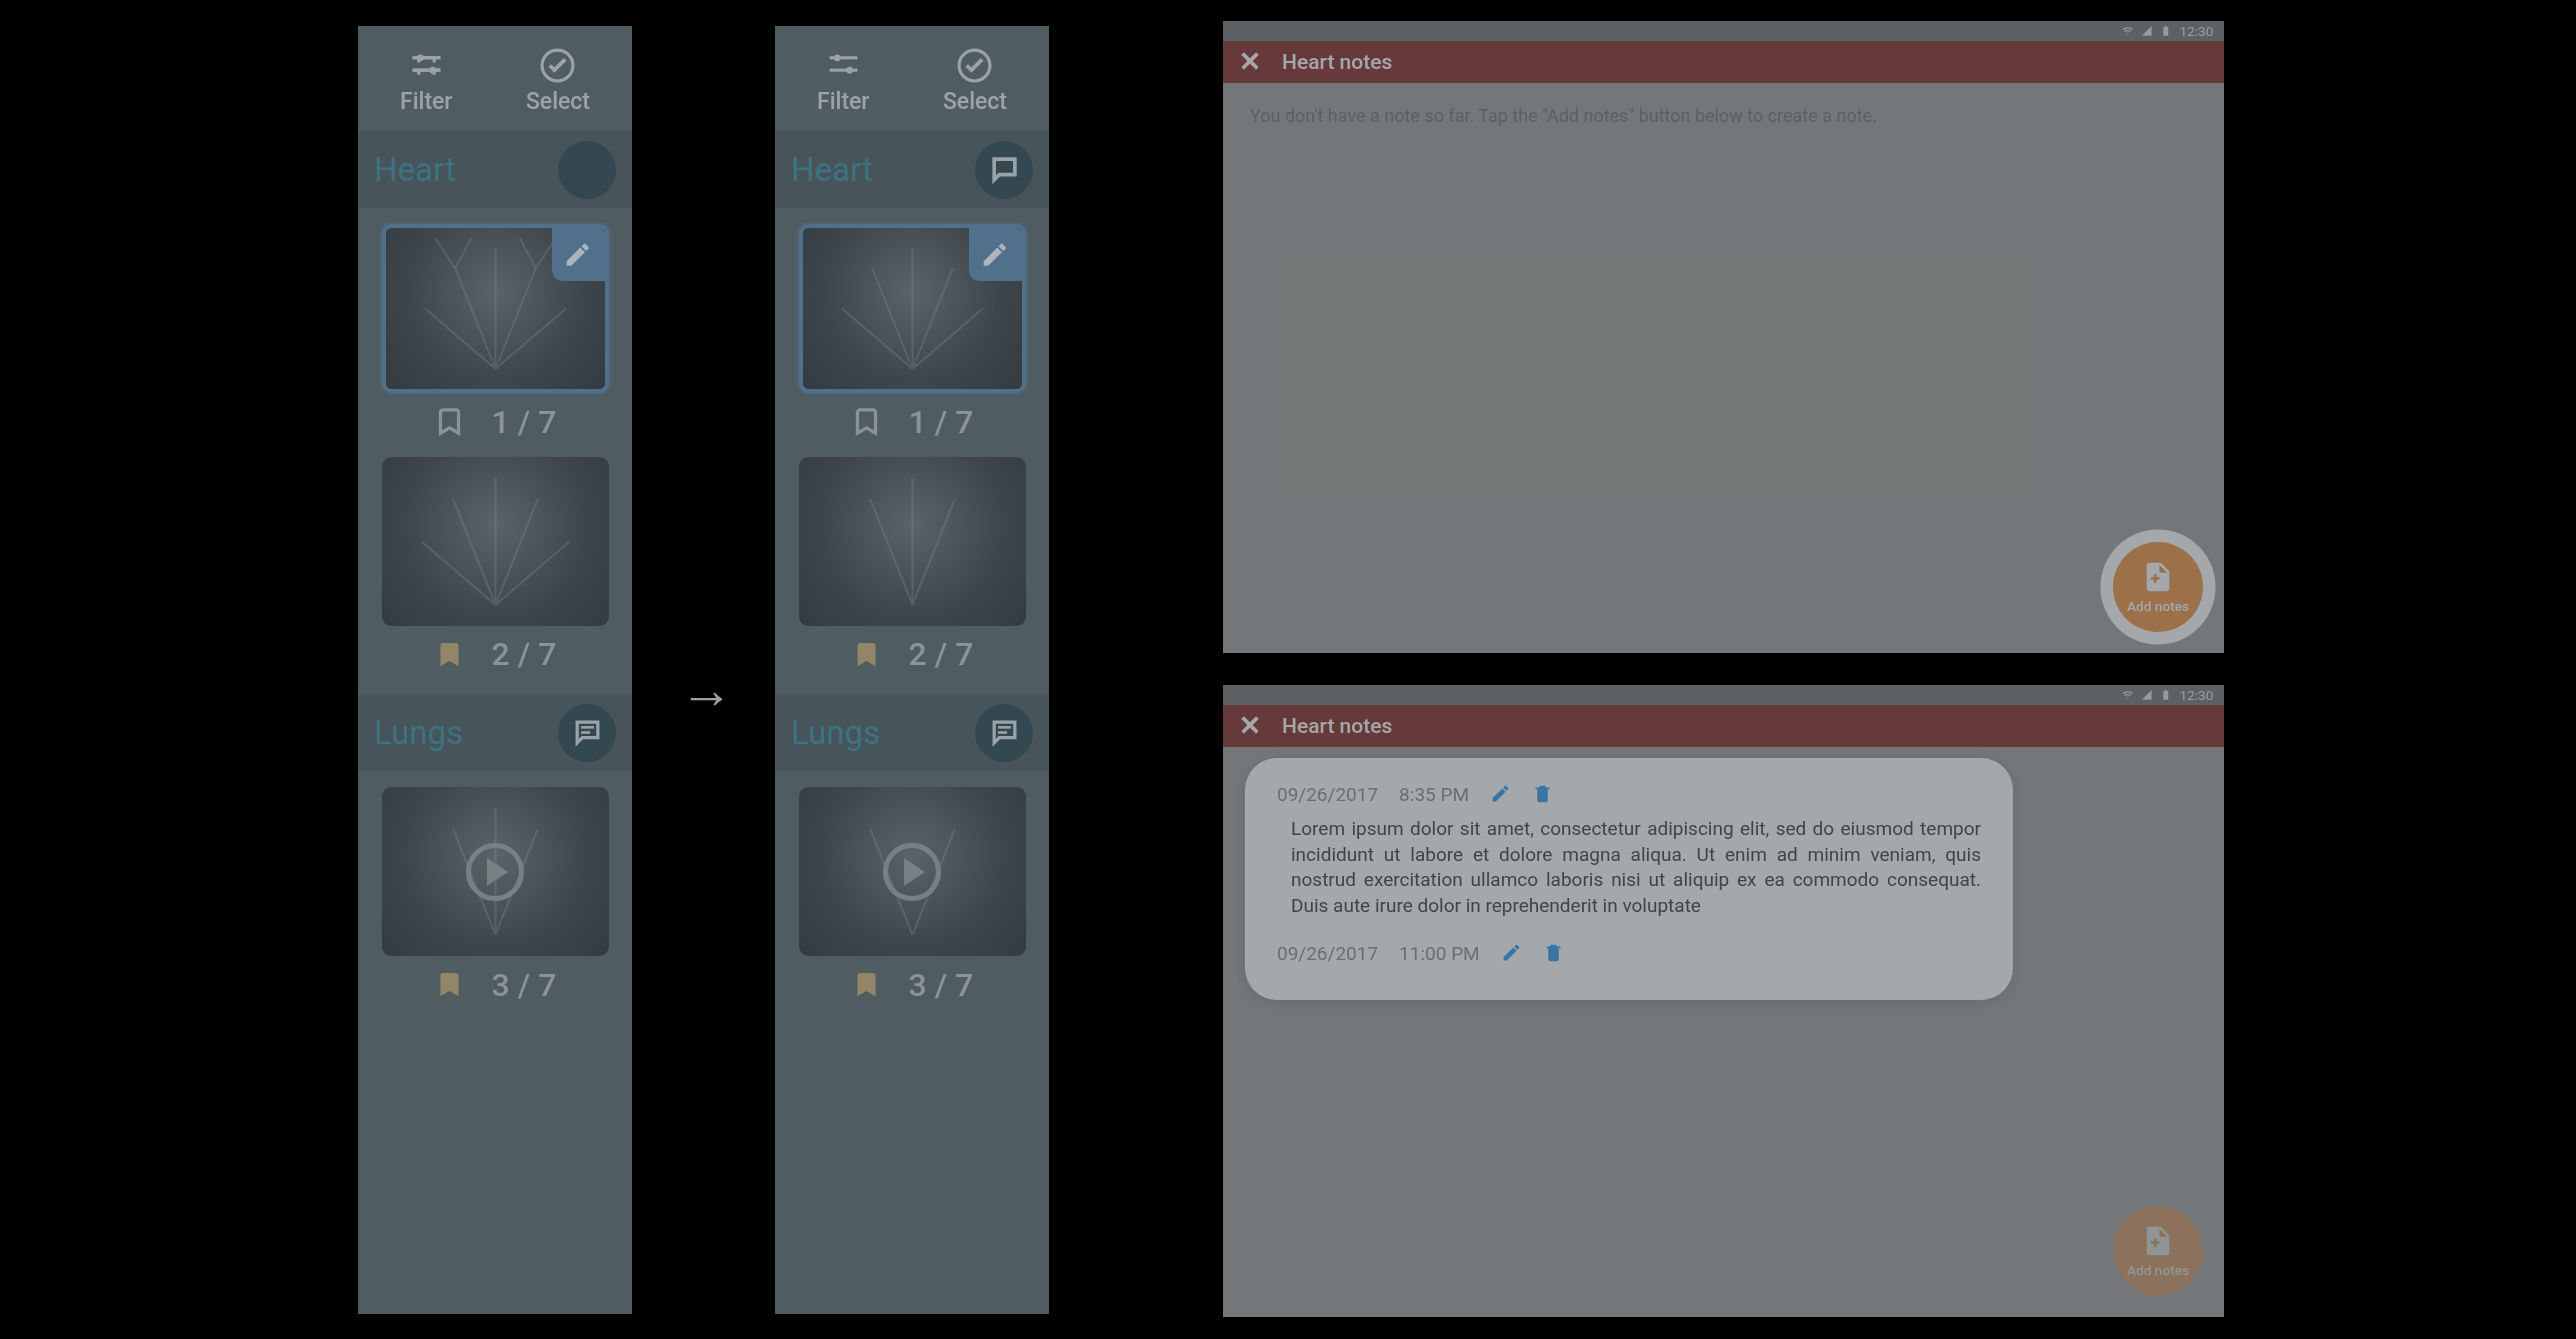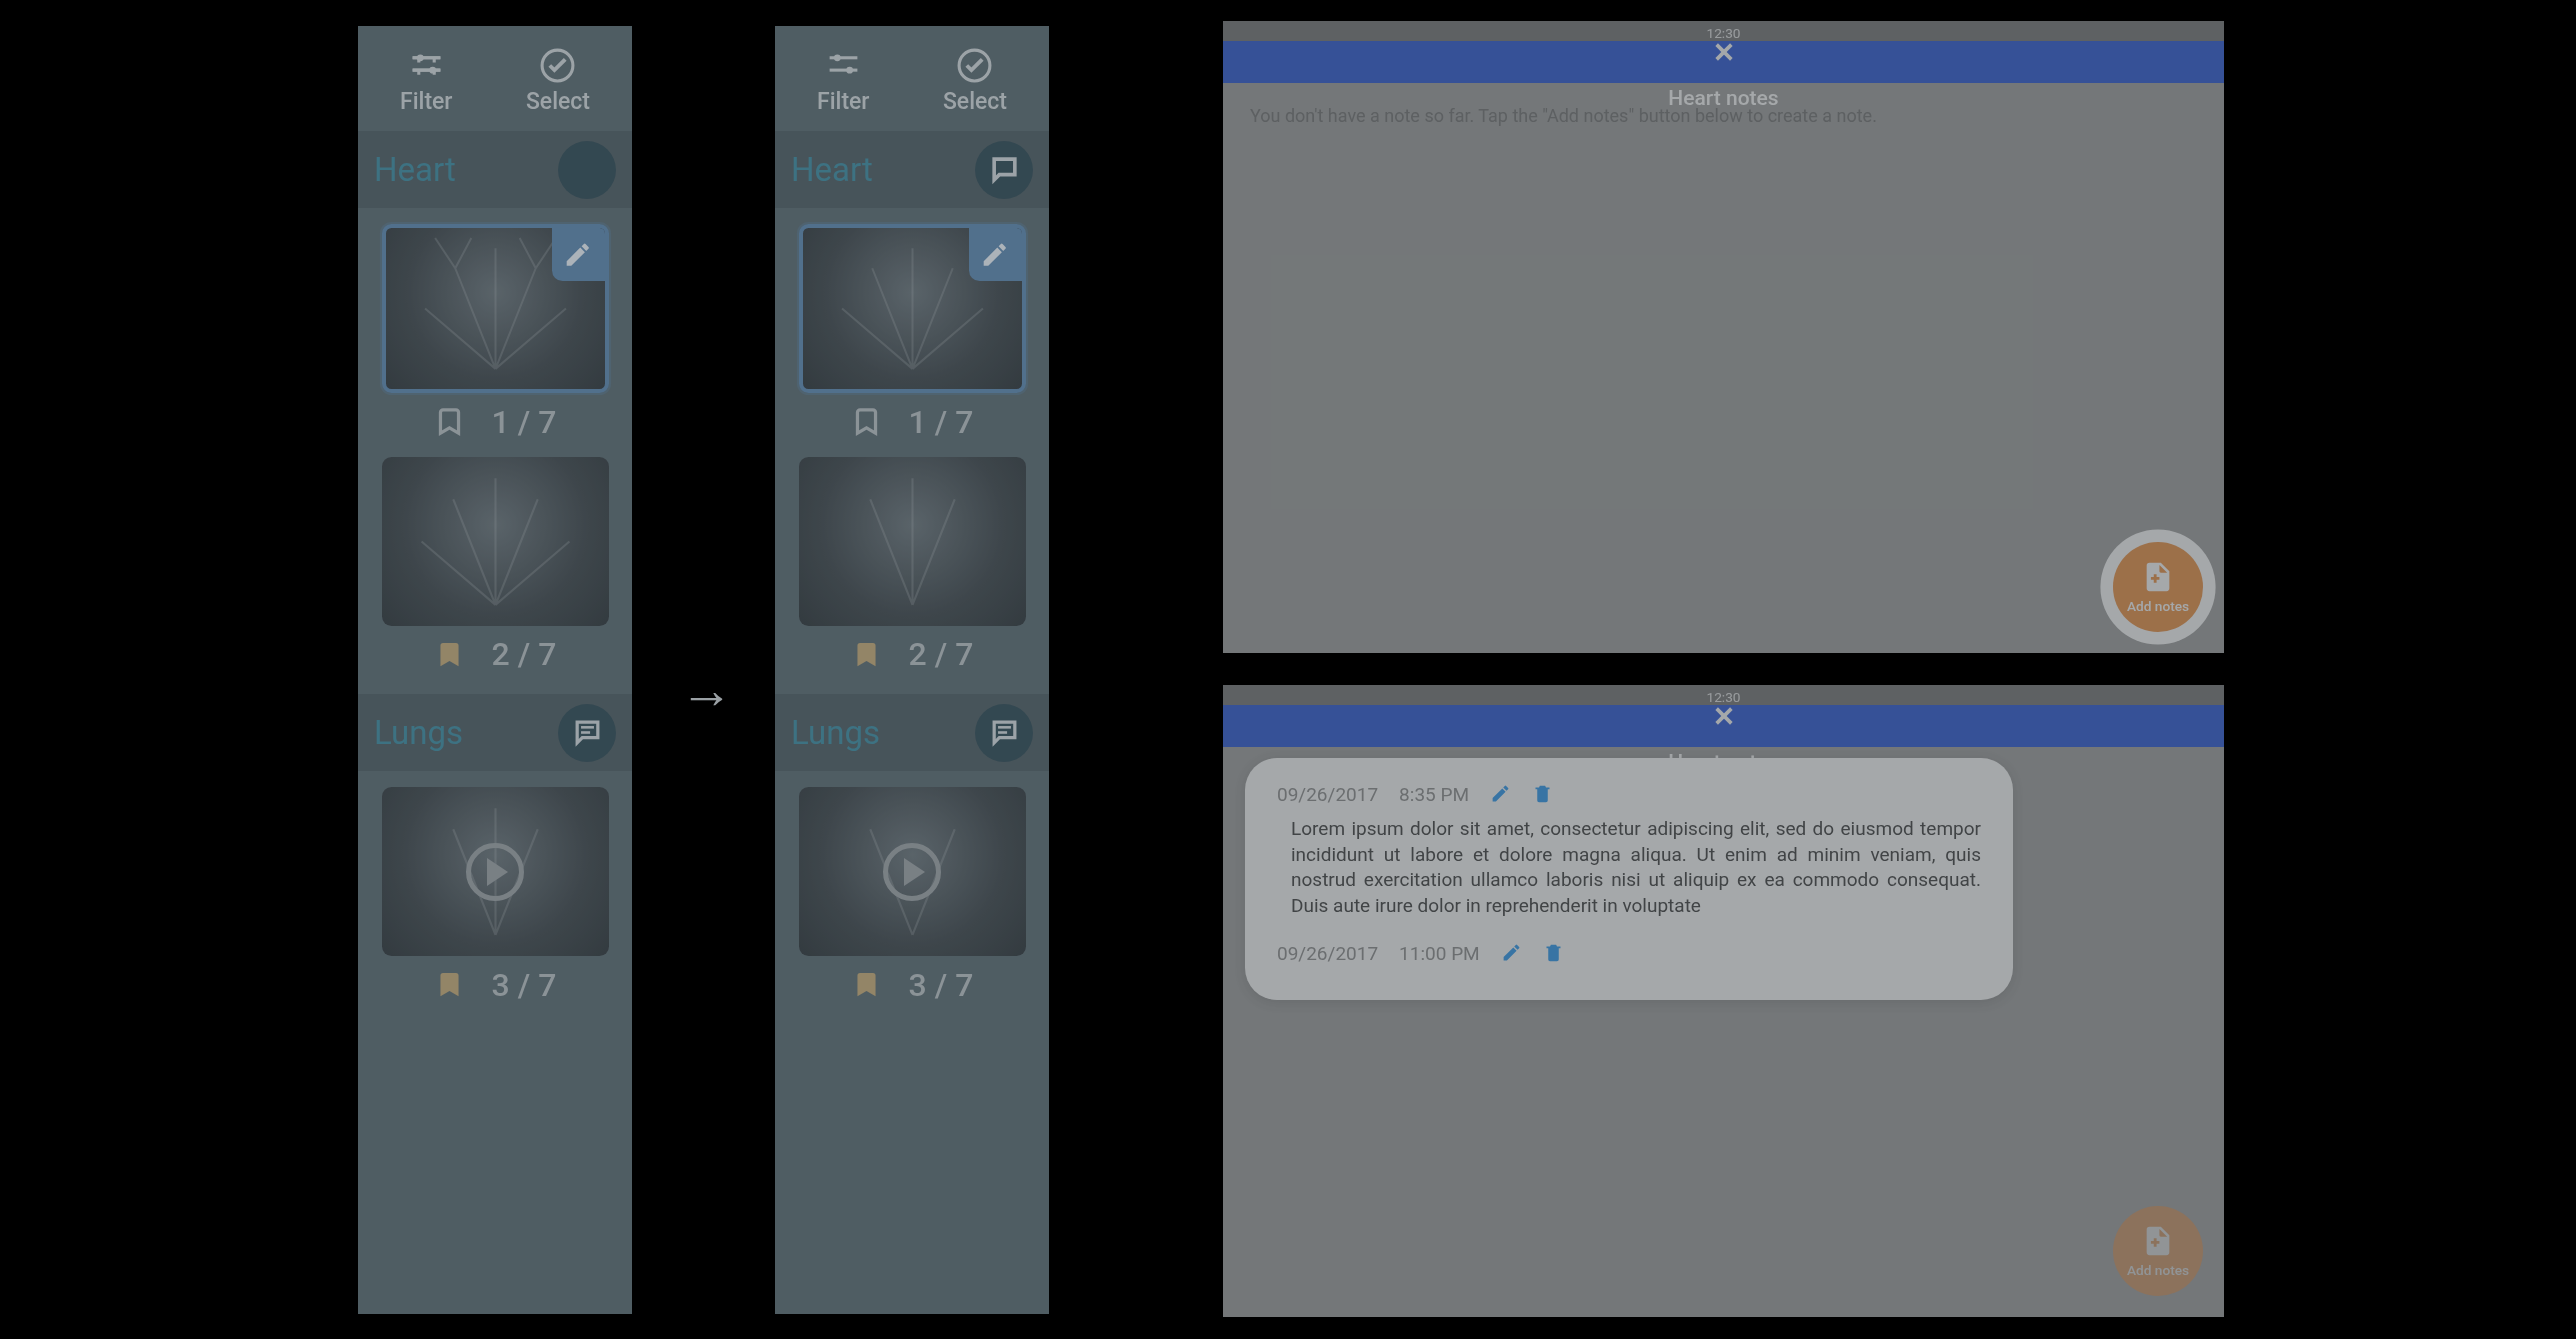--- a/index.html
+++ b/index.html
@@ -163,21 +163,21 @@
     align-items: center;
     gap: 7.4px;
     padding: 0 10.5px;
     color: #e5e5e5;
     font-size: 13.7px;
   }
   .statusbar svg { width: 11.6px; height: 11.6px; fill: #e5e5e5; }
 
   .appbar {
     height: 42px;
-    background: #1d4ed8;
+    background: #7f1d1d;
     display: flex;
     align-items: center;
     gap: 21px;
     padding: 0 16px;
     color: #fff;
   }
   .appbar .close { cursor: pointer; }
   .appbar .close svg { width: 22px; height: 22px; stroke: #fff; stroke-width: 4; }
   .appbar-title { font-size: 21px; font-weight: 500; }
 
@@ -243,21 +243,21 @@
   
   .tablet.dim .body-area::after,
   .tablet.dim .appbar::after,
   .tablet.dim .statusbar::after {
     content:"";
     position:absolute;
     inset:0;
     background: rgba(120,120,120,0.25);
     pointer-events:none;
   }
-  .tablet .appbar, .tablet .statusbar { position: relative; flex-direction: column; }
+  .tablet .appbar, .tablet .statusbar { position: relative; }
 
   .branches-svg { width:100%; height:100%; }
 </style>
 </head>
 <body>
 
 <div class="stage">
 
   <div class="arrow">→</div>
 

